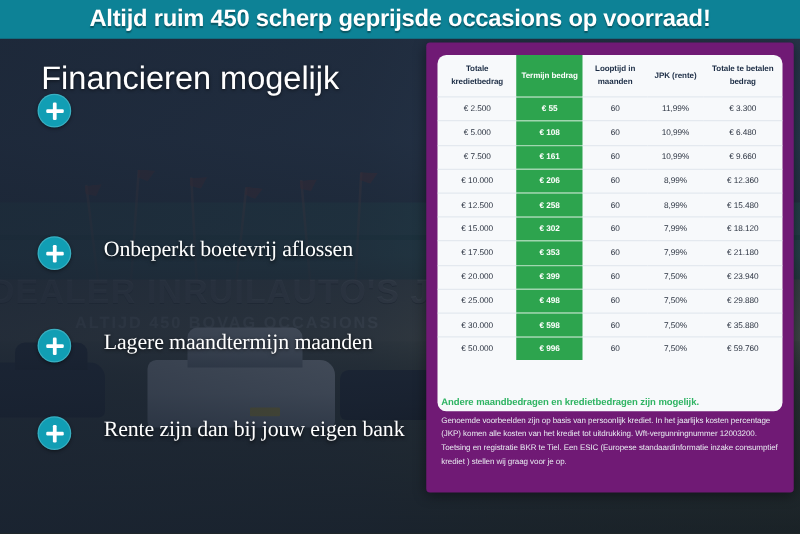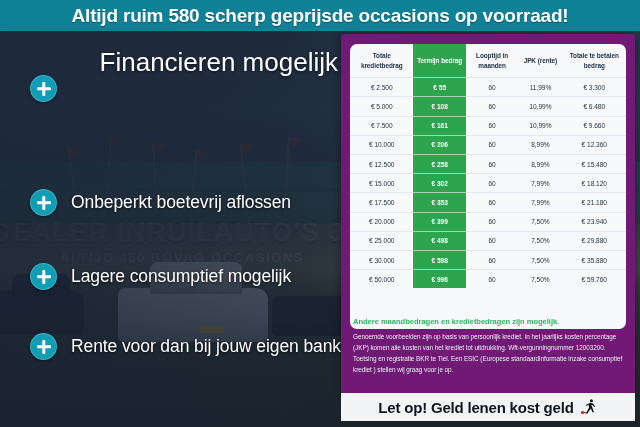--- a/index.html
+++ b/index.html
@@ -155,21 +155,21 @@
     left: 0; top: 31px;
     width: 345px;
     height: 396px;
     z-index: 15;
   }
   .headline-block {
     position: absolute;
     left: 33px;
     top: 17px;
     width: 305px;
-    text-align: right;
+    text-align: left;
   }
   .headline-1 {
     color: #ffffff;
     font-size: 26px;
     font-weight: 400;
     line-height: 1.08;
     text-shadow: 0 1px 3px rgba(0,0,0,.6);
   }
   .headline-2 {
     color: #ffffff;
@@ -177,23 +177,23 @@
     font-weight: 700;
     line-height: 1.15;
     margin-top: 4px;
     text-shadow: 0 1px 3px rgba(0,0,0,.6);
   }
 
   .bullet-row {
     position: absolute;
     left: 30px;
     display: flex;
-    align-items: center;
-    gap: 14px;
+    gap: 26px;
     width: 312px;
+    font-family: Liberation Serif, serif;
   }
   .bullet-row.b0 { top: 44px; left: 30px; width: 30px; }
   .bullet-row.b1 { top: 158px; }
   .bullet-row.b2 { top: 232px; }
   .bullet-row.b3 { top: 302px; }
 
   .plus-icon {
     flex: 0 0 auto;
     width: 27px;
     height: 27px;
@@ -377,46 +377,46 @@
     <div class="car car-dark car-roof" style="left:12px; top:274px; width:58px; height:22px;"></div>
     <div class="car car-white" style="left:118px; top:288px; width:150px; height:54px;"></div>
     <div class="car car-white car-roof" style="left:150px; top:262px; width:92px; height:32px;"></div>
     <div class="plate" style="left:200px; top:326px; width:24px; height:7px;"></div>
     <div class="car car-dark" style="left:272px; top:296px; width:80px; height:40px;"></div>
   </div>
 
   <div class="scrim"></div>
 
   <div class="top-banner">
-    <span class="txt">Altijd ruim 580 scherp geprijsde occasions op voorraad!</span>
+    <span class="txt">Altijd ruim 450 scherp geprijsde occasions op voorraad!</span>
   </div>
 
   <div class="left-col">
 
     <div class="bullet-row b0">
       <span class="plus-icon"></span>
     </div>
 
     <div class="headline-block">
       <div class="headline-1">Financieren mogelijk</div>
     </div>
 
     <div class="bullet-row b1">
       <span class="plus-icon"></span>
       <span class="bullet-text">Onbeperkt boetevrij aflossen</span>
     </div>
 
     <div class="bullet-row b2">
       <span class="plus-icon"></span>
-      <span class="bullet-text">Lagere consumptief mogelijk</span>
+      <span class="bullet-text">Lagere maandtermijn maanden</span>
     </div>
 
     <div class="bullet-row b3">
       <span class="plus-icon"></span>
-      <span class="bullet-text">Rente voor dan bij jouw eigen bank</span>
+      <span class="bullet-text">Rente zijn dan bij jouw eigen bank</span>
     </div>
   </div>
 
   <div class="right-card">
 
     <div class="table-wrap">
       <table class="rate-table">
         <colgroup>
           <col class="c1">
             <col class="c2">
@@ -514,27 +514,14 @@
           </tbody>
       </table>
     </div>
 
     <div class="note-block">
       <div class="note-title">Andere maandbedragen en kredietbedragen zijn mogelijk.</div>
       <div class="note-body">Genoemde voorbeelden zijn op basis van persoonlijk krediet. In het jaarlijks kosten percentage (JKP) komen alle kosten van het krediet tot uitdrukking. Wft-vergunningnummer 12003200. Toetsing en registratie BKR te Tiel. Een ESIC (Europese standaardinformatie inzake consumptief krediet ) stellen wij graag voor je op.</div>
     </div>
   </div>
 
-  <div class="warn-strip">
-    <span class="warn-text">Let op! Geld lenen kost geld</span>
-    <span class="warn-icon">
-      <svg viewBox="0 0 24 24" width="18" height="18" aria-hidden="true">
-        <circle cx="15.2" cy="3.6" r="2.0" fill="#111111"></circle>
-        <path d="M14.0 6.2 L17.0 7.4 L20.2 11.0 L18.9 12.1 L16.2 9.2 L15.0 9.0
-                 L16.6 13.2 L18.6 18.6 L16.9 19.3 L14.6 14.2 L11.6 17.6 L9.9 20.9
-                 L8.2 20.1 L10.3 15.9 L12.2 12.6 L11.2 8.8 L9.0 10.6 L7.6 9.2 Z" fill="#111111"></path>
-        <rect x="1.4" y="17.6" width="4.2" height="3.6" fill="#c0392b"></rect>
-        <path d="M5.6 19.4 L9.4 19.9" stroke="#111111" stroke-width="1.1" fill="none"></path>
-      </svg>
-    </span>
-  </div>
 
 </div>
 
 </body></html>

